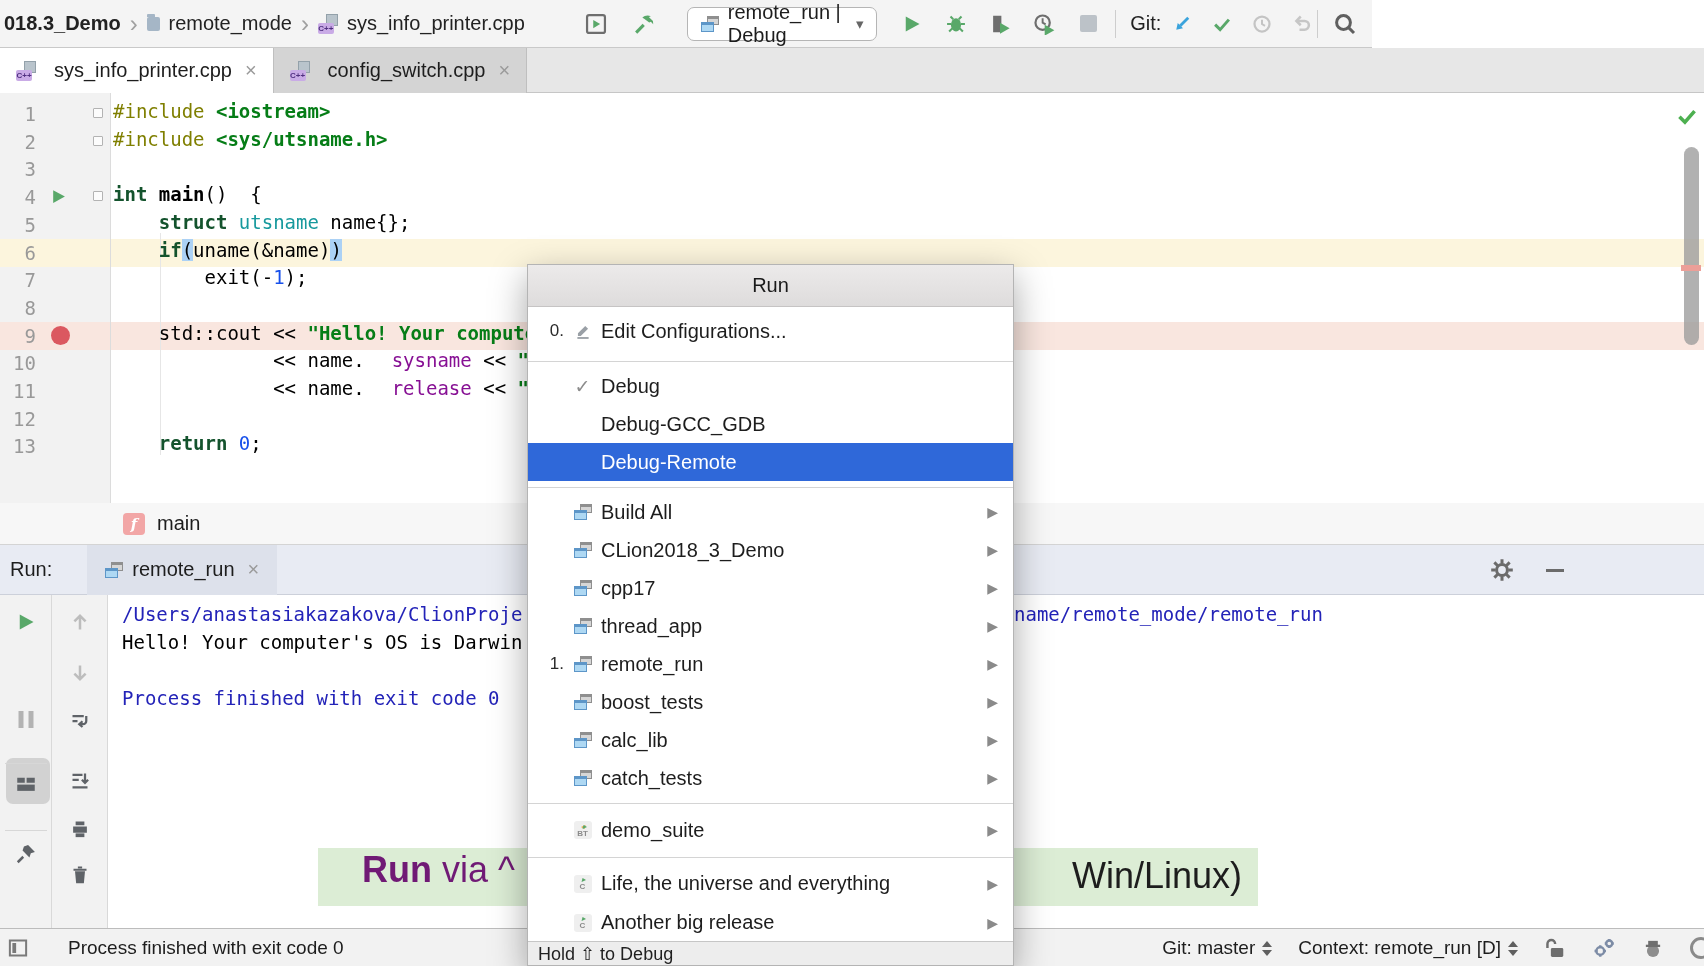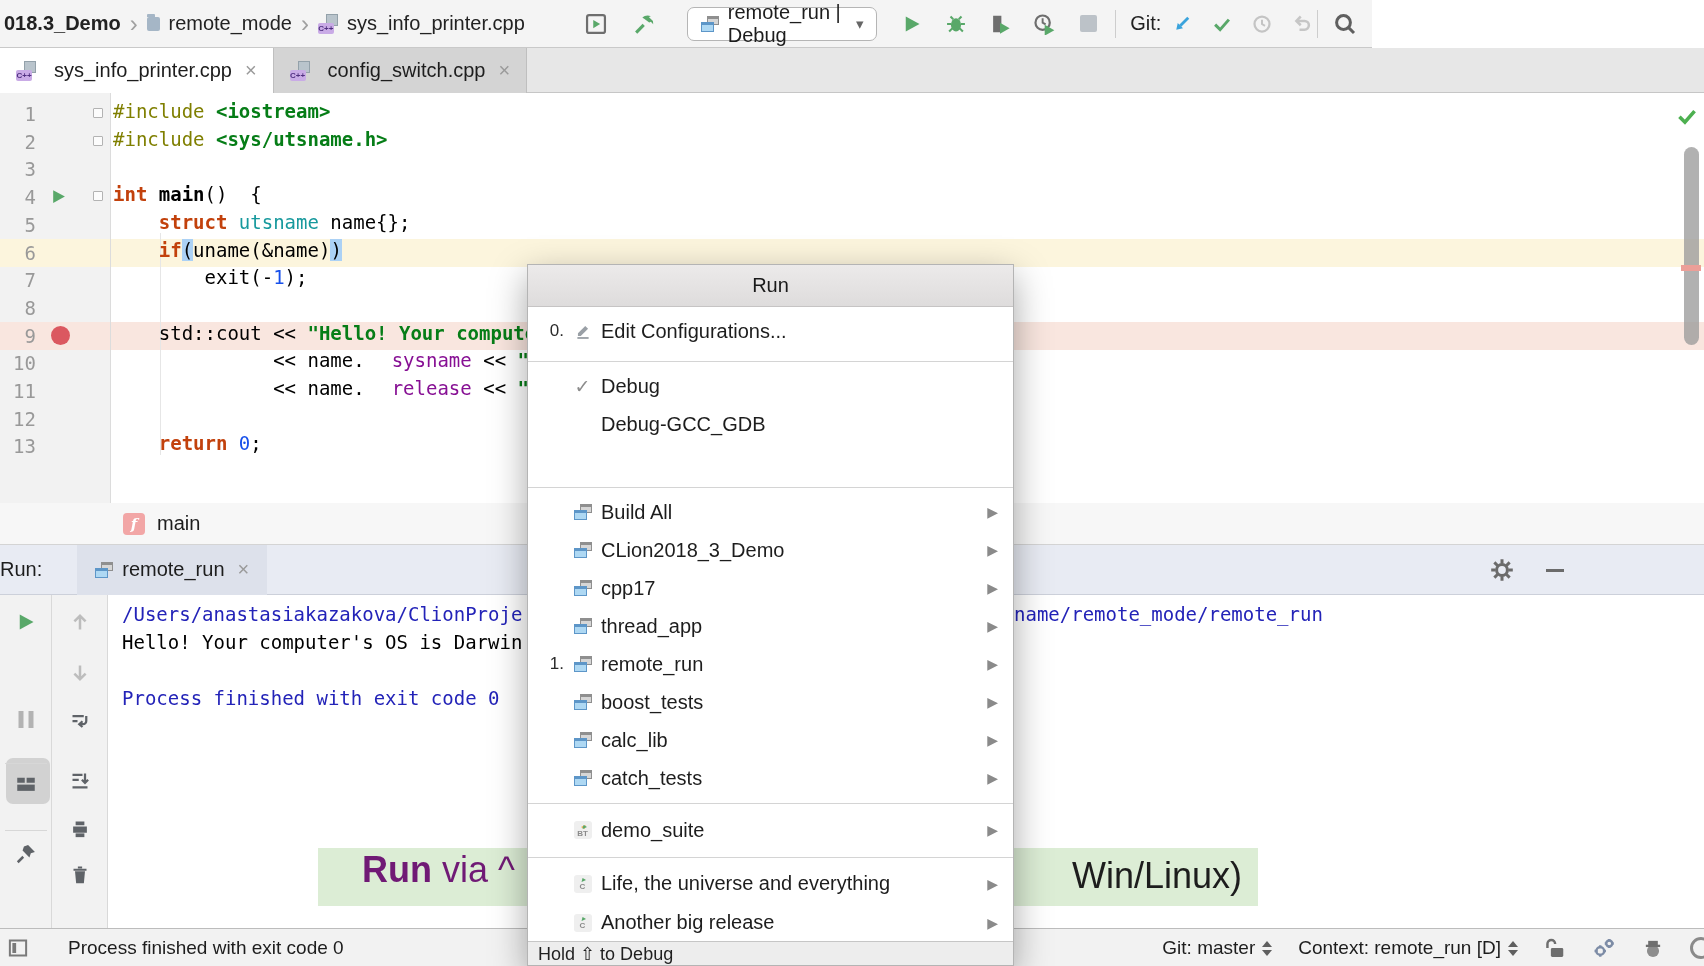--- a/index.html
+++ b/index.html
@@ -41,21 +41,21 @@
   
   .editor{position:absolute;left:0;top:93px;width:1704px;height:410px;background:#fff;z-index:1;}
   .gutterbg{position:absolute;left:0;top:0;width:110px;height:100%;background:#f2f2f2;}
   .band{position:absolute;left:0;right:0;height:28px;}
   .band.y{background:#fcf5dd;}
   .band.p{background:#f9e6df;}
   .gsep{position:absolute;left:110px;top:0;width:1px;height:100%;background:#dcdcdc;}
   .ln{position:absolute;left:6px;width:30px;text-align:right;font:19px "DejaVu Sans Mono",monospace;color:#999;height:28px;line-height:28px;}
   .fold{position:absolute;left:93px;width:10px;height:10px;border:1px solid #b3b3b3;background:#fcfcfc;border-radius:1px;}
   .cl{position:absolute;left:113px;height:28px;line-height:28px;font:19px "DejaVu Sans Mono",monospace;white-space:pre;color:#000;}
-  .kw{color:#c2410c;font-weight:bold;}
+  .kw{color:#14532d;font-weight:bold;}
   .pp{color:#7f7f00;}
   .inc{color:#067d17;font-weight:bold;}
   .ty{color:#17999d;}
   .num{color:#1750eb;}
   .str{color:#067d17;font-weight:bold;}
   .fld{color:#871094;margin-left:27px;}
   .fn{font-weight:bold;}
   .hp{background:#abd1f5;}
   .iguide{position:absolute;left:160px;top:140px;width:1px;height:222px;background:#e6e6e6;}
   .bp{position:absolute;left:51px;width:19px;height:19px;border-radius:50%;background:#db5860;}
@@ -67,21 +67,21 @@
   
   .fnav{position:absolute;left:0;top:503px;width:1704px;height:42px;background:#f7f7f7;border-bottom:1px solid #d4d4d4;
         display:flex;align-items:center;z-index:2;}
   .fic{width:22px;height:22px;border-radius:4px;background:#f2a6a6;color:#fff;display:flex;align-items:center;justify-content:center;
        font:italic bold 15px "DejaVu Serif",serif;margin-left:123px;margin-right:12px;}
   .fname{font-size:20px;}
 
   
   .runhdr{position:absolute;left:0;top:545px;width:1704px;height:50px;background:#e8ebf3;border-bottom:1px solid #ccd0da;
           display:flex;align-items:center;z-index:2;}
-  .runlbl{font-size:20px;}
+  .runlbl{font-size:20px;margin-left:10px;}
   .runtab{display:flex;align-items:center;gap:9px;height:50px;padding:0 18px;margin-left:35px;background:#dde1eb;font-size:20px;}
   .hdr-gear{position:absolute;right:190px;top:13px;}
   .hdr-min{position:absolute;right:140px;top:24px;width:18px;height:3px;background:#6b6b6b;}
 
   .runbody{position:absolute;left:0;top:595px;width:1704px;height:333px;background:#fff;z-index:1;}
   .dockcol{position:absolute;top:0;bottom:0;background:#f2f2f2;border-right:1px solid #d9d9d9;}
   .col1{left:0;width:52px;}
   .col2{left:52px;width:56px;}
   .dicon{position:absolute;left:50%;transform:translateX(-50%);}
   .colsep{position:absolute;left:5px;width:42px;height:1px;background:#d7d7d7;}
@@ -485,20 +485,25 @@
     <div class="m-row" style="top:102px">
       <span class="mn"></span>
       <span class="islot mcheck">✓</span>
       <span>Debug</span>
     </div>
     <div class="m-row" style="top:140px">
       <span class="mn"></span>
         <span class="islot"></span>
       <span>Debug-GCC_GDB</span>
     </div>
+    <div class="m-row sel" style="top:178px">
+      <span class="mn"></span>
+        <span class="islot"></span>
+      <span>Debug-Remote</span>
+    </div>
     <div class="m-sep" style="top:222px"></div>
 
     <div class="m-row" style="top:228px">
       <span class="mn"></span>
       <span class="islot">
           <span class="winicon">
             <span class="b"></span>
             <span class="f"></span>
           </span>
         </span>

